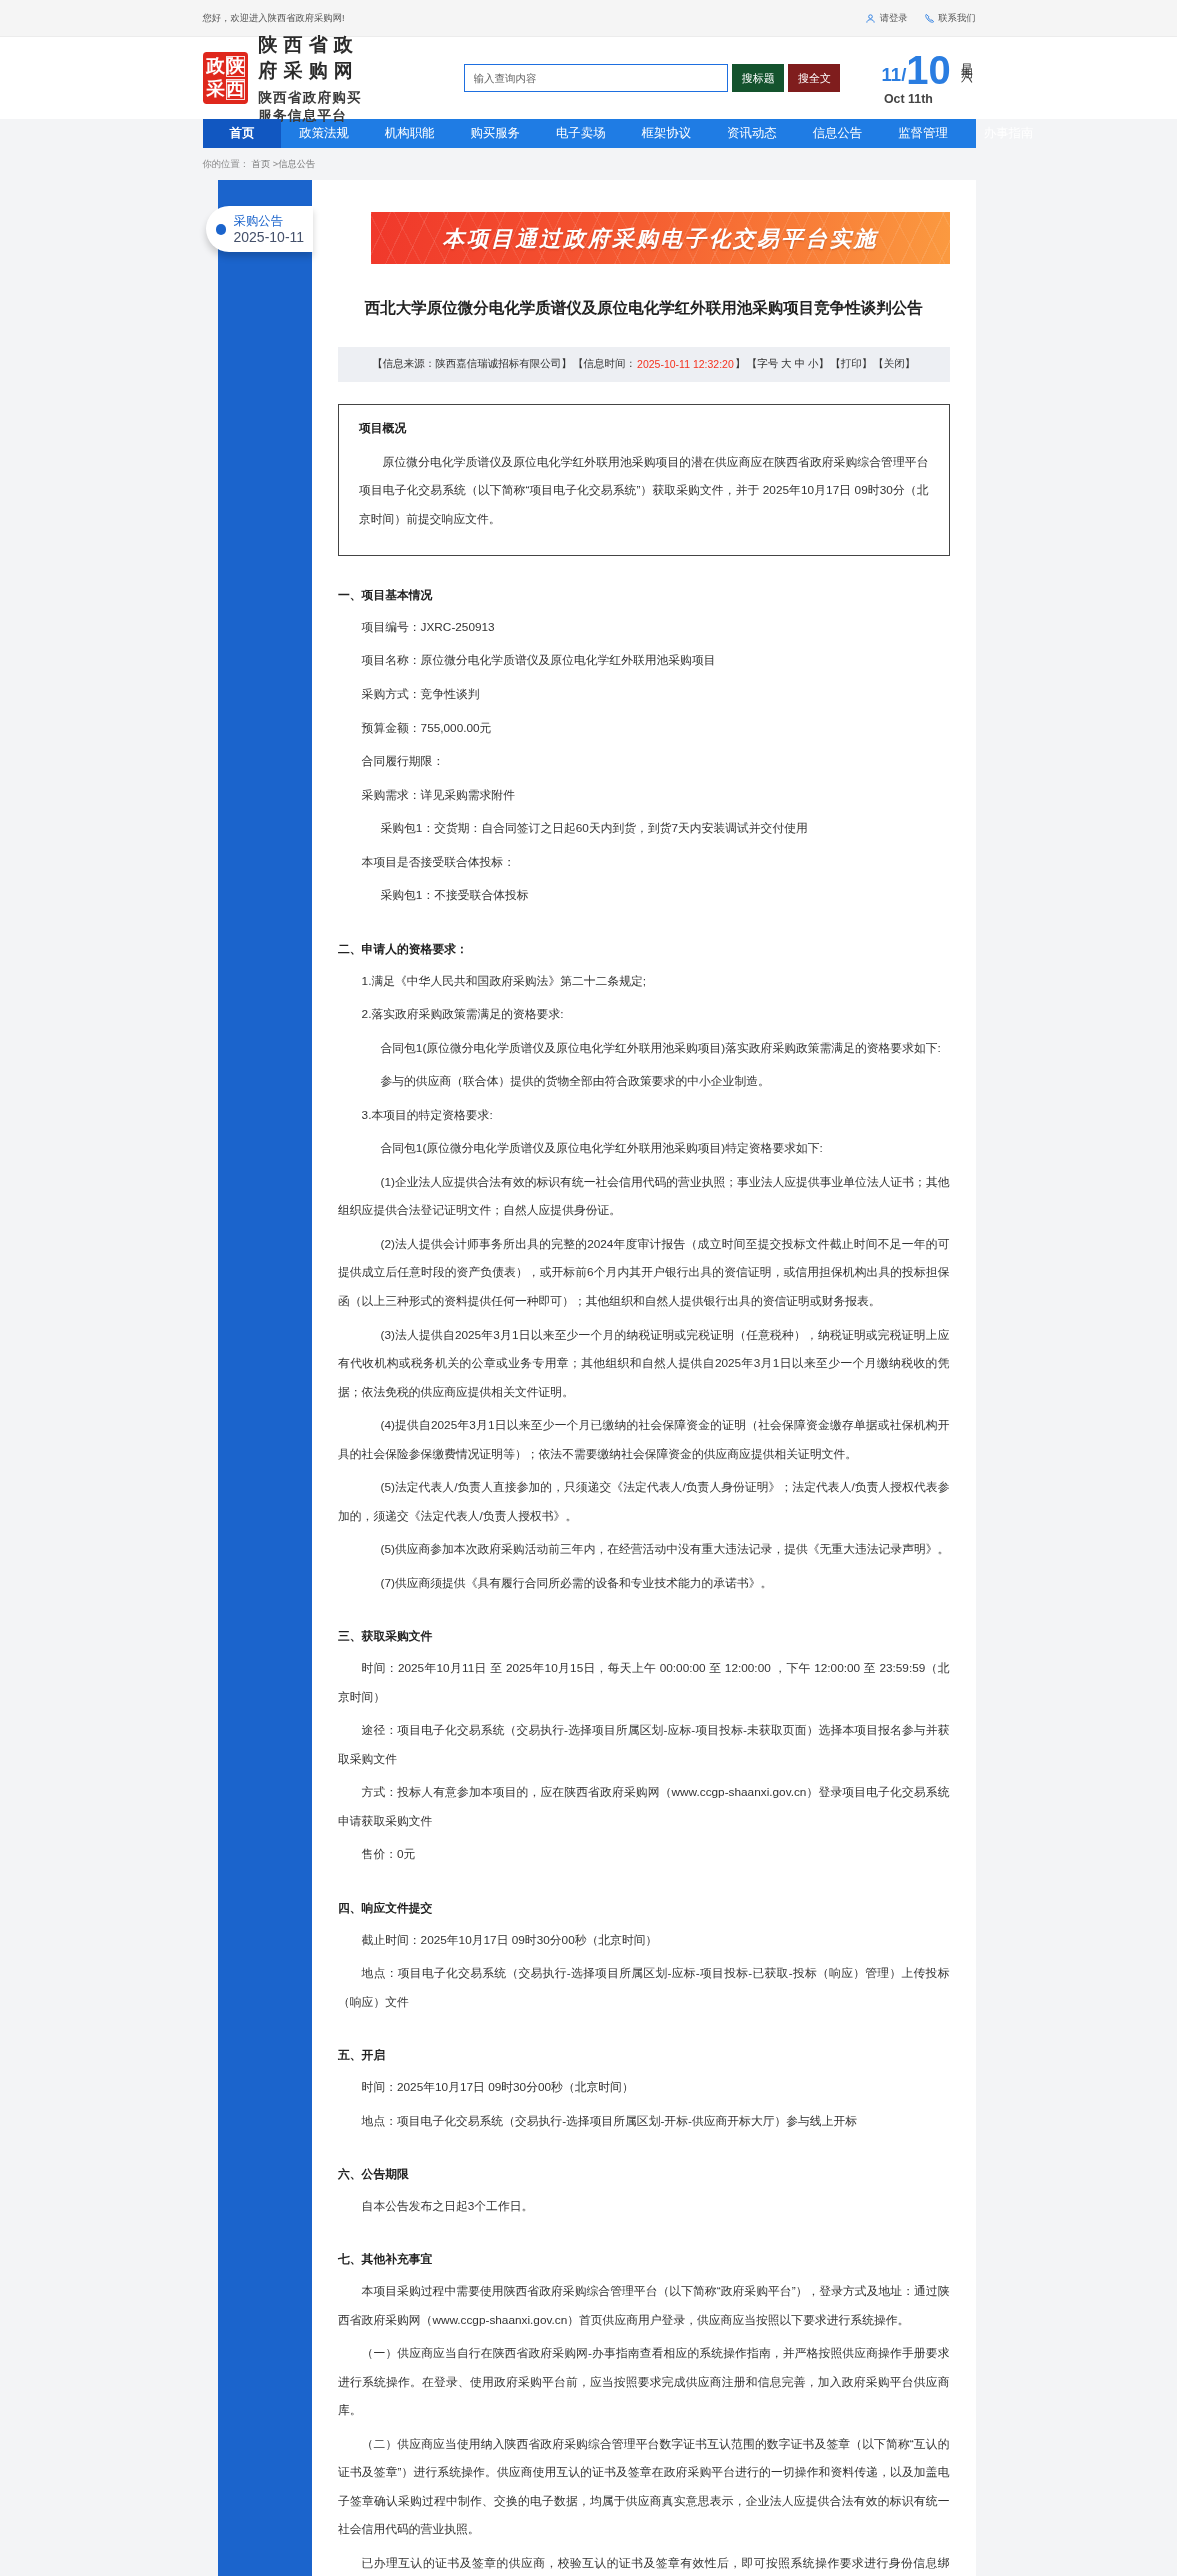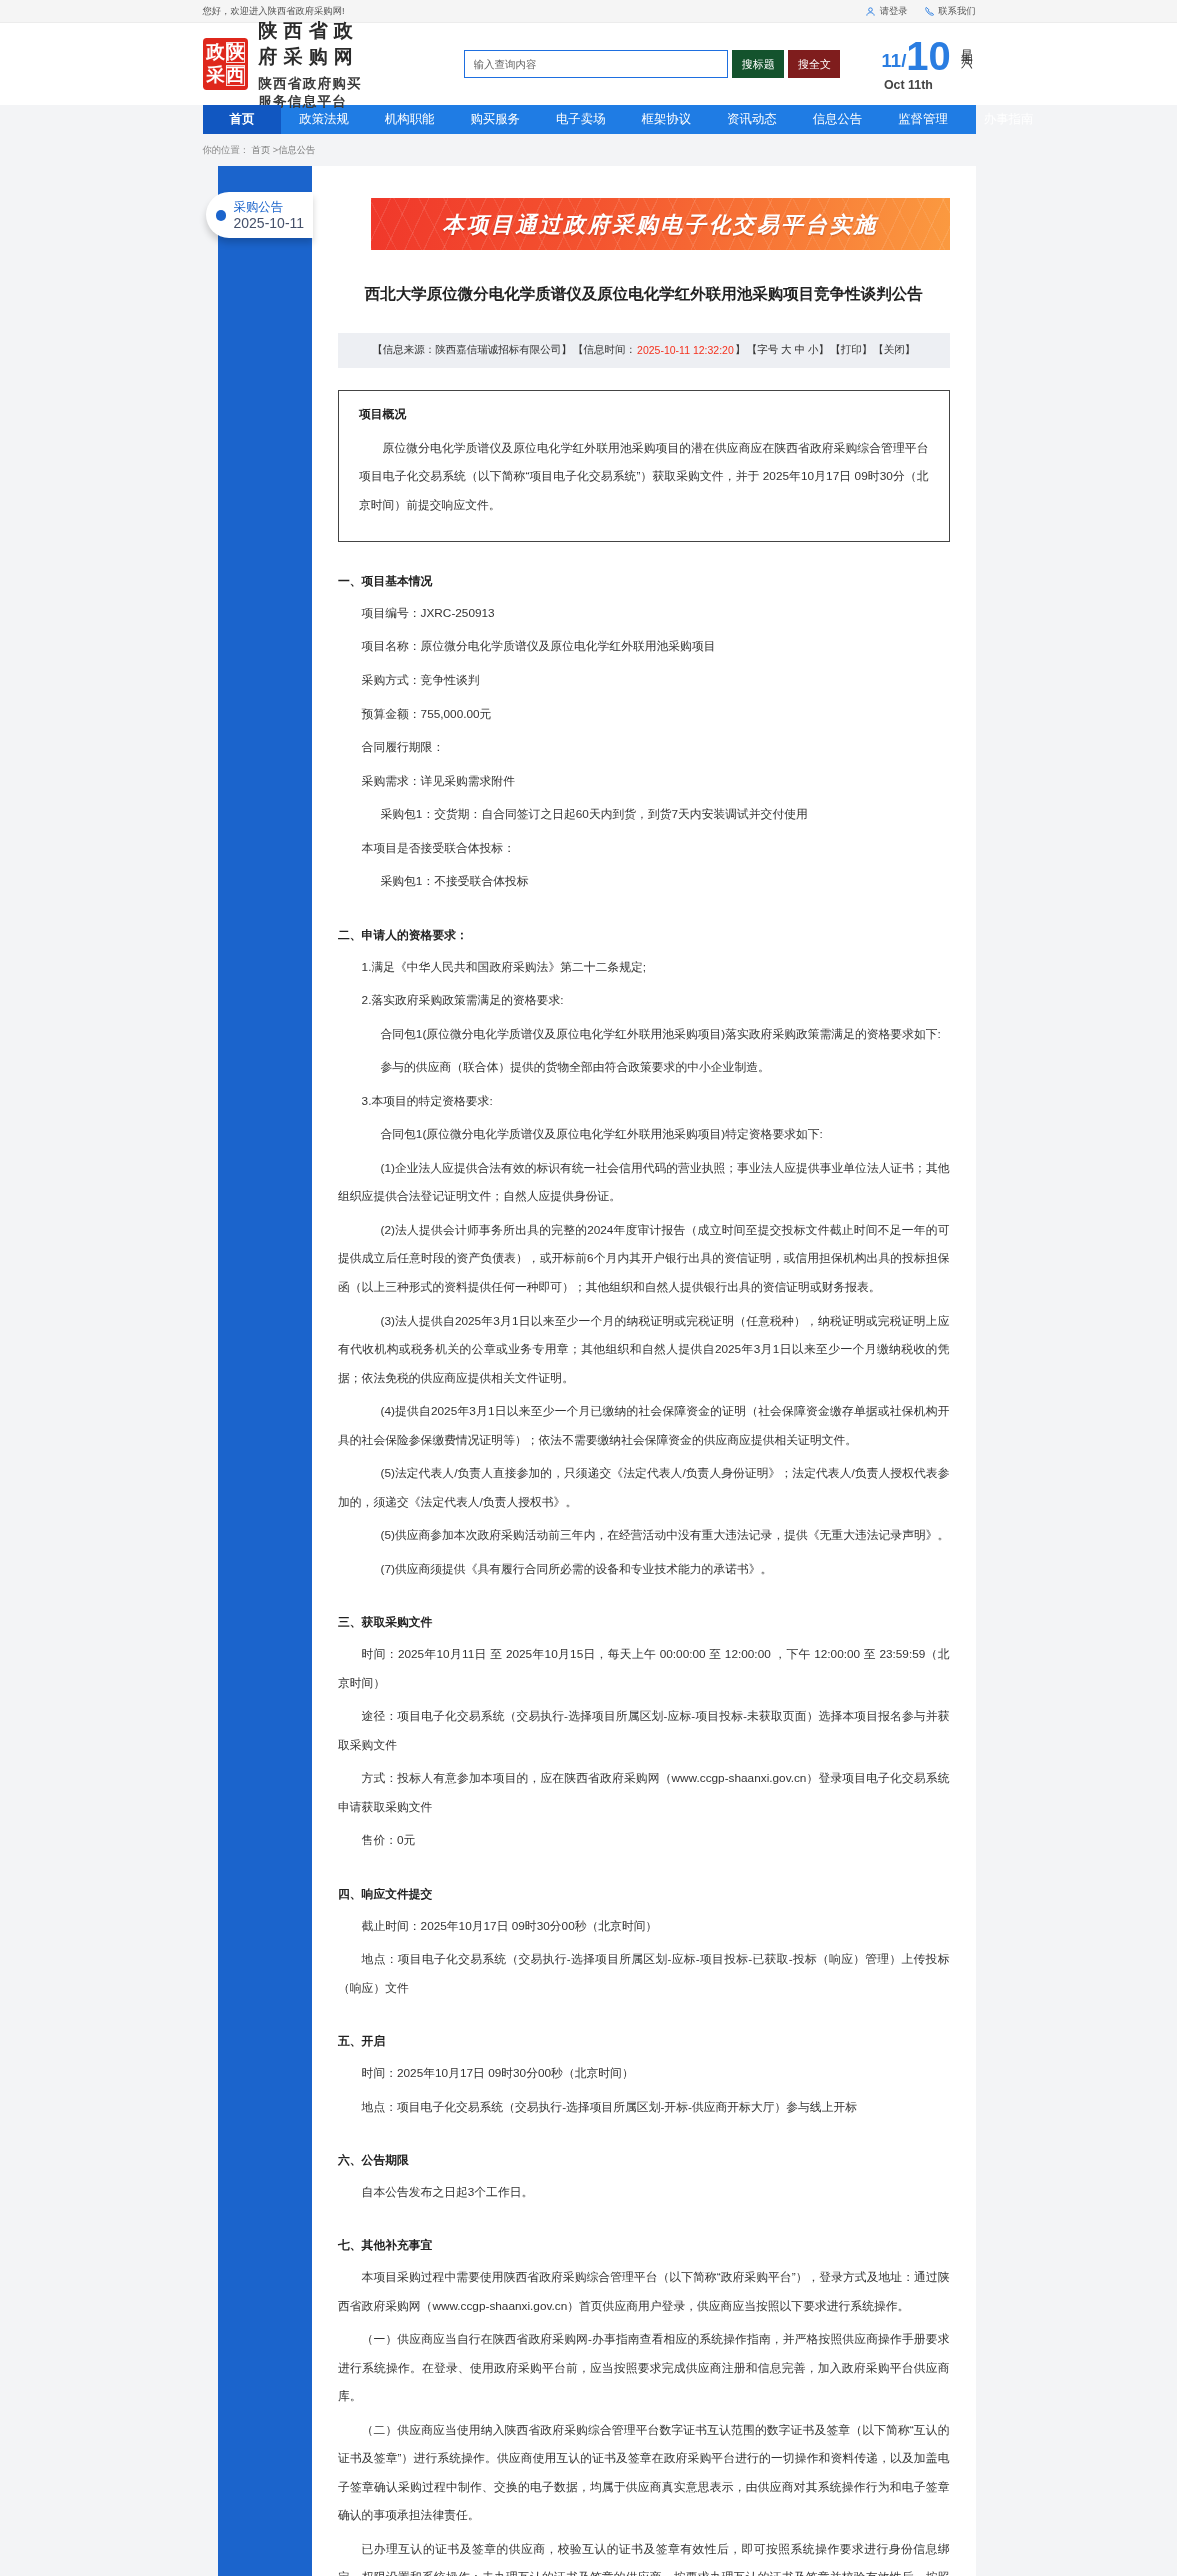--- a/index.html
+++ b/index.html
@@ -4,21 +4,21 @@
 <style>
   * { box-sizing: border-box; }
   html,body { margin:0; padding:0; }
   body {
     width:1178px; background:#f3f4f6; color:#333;
     font-family:"Liberation Sans","DejaVu Sans",sans-serif;
   }
   .wrap { width:773px; margin:0 auto; }
 
   
-  .topbar { background:#f5f5f5; border-bottom:0.6px solid #ececec; height:23px; }
+  .topbar { background:#f5f5f5; border-bottom:0.6px solid #ececec; height:37px; }
   .topbar .wrap { display:flex; align-items:center; height:100%; font-size:9.3px; color:#555; }
   .topbar-right { margin-left:auto; display:flex; align-items:center; gap:16px; }
   .toplink { display:flex; align-items:center; gap:3.7px; color:#555; cursor:pointer; }
   .toplink svg { display:block; }
 
   
   .header { background:#fff; }
   .header .wrap { display:flex; align-items:center; height:82px; }
   .logo { display:flex; align-items:center; gap:10px; }
   .seal {
@@ -249,19 +249,19 @@
         <p class="blk blk-a">截止时间：2025年10月17日 09时30分00秒（北京时间）</p>
         <p class="blk blk-a">地点：项目电子化交易系统（交易执行-选择项目所属区划-应标-项目投标-已获取-投标（响应）管理）上传投标（响应）文件</p>
         <h3 class="sec-h">五、开启</h3>
         <p class="blk blk-a">时间：2025年10月17日 09时30分00秒（北京时间）</p>
         <p class="blk blk-a">地点：项目电子化交易系统（交易执行-选择项目所属区划-开标-供应商开标大厅）参与线上开标</p>
         <h3 class="sec-h">六、公告期限</h3>
         <p class="blk blk-a">自本公告发布之日起3个工作日。</p>
         <h3 class="sec-h">七、其他补充事宜</h3>
         <p class="blk blk-a">本项目采购过程中需要使用陕西省政府采购综合管理平台（以下简称“政府采购平台”），登录方式及地址：通过陕西省政府采购网（www.ccgp-shaanxi.gov.cn）首页供应商用户登录，供应商应当按照以下要求进行系统操作。</p>
         <p class="blk blk-a">（一）供应商应当自行在陕西省政府采购网-办事指南查看相应的系统操作指南，并严格按照供应商操作手册要求进行系统操作。在登录、使用政府采购平台前，应当按照要求完成供应商注册和信息完善，加入政府采购平台供应商库。</p>
-        <p class="blk blk-a">（二）供应商应当使用纳入陕西省政府采购综合管理平台数字证书互认范围的数字证书及签章（以下简称“互认的证书及签章”）进行系统操作。供应商使用互认的证书及签章在政府采购平台进行的一切操作和资料传递，以及加盖电子签章确认采购过程中制作、交换的电子数据，均属于供应商真实意思表示，由供应商对其系统操作行为和电子签章确认的事项承担法律责任。</p>
+        <p class="blk blk-a">（二）供应商应当使用纳入陕西省政府采购综合管理平台数字证书互认范围的数字证书及签章（以下简称“互认的证书及签章”）进行系统操作。供应商使用互认的证书及签章在政府采购平台进行的一切操作和资料传递，以及加盖电子签章确认采购过程中制作、交换的电子数据，均属于供应商真实意思表示，企业法人应提供合法有效的标识有统一社会信用代码的营业执照。</p>
         <p class="blk blk-a">已办理互认的证书及签章的供应商，校验互认的证书及签章有效性后，即可按照系统操作要求进行身份信息绑定、权限设置和系统操作；未办理互认的证书及签章的供应商，按要求办理互认的证书及签章并校验有效性后，按照系统操作要求进行身份信息绑定、权限设置和系统操作。互认的证书及签章的办理与校验，可查看陕西省政府采购网-办事指南。</p>
       </div>
 
   </div>
 </div>
 
 
 </body></html>

